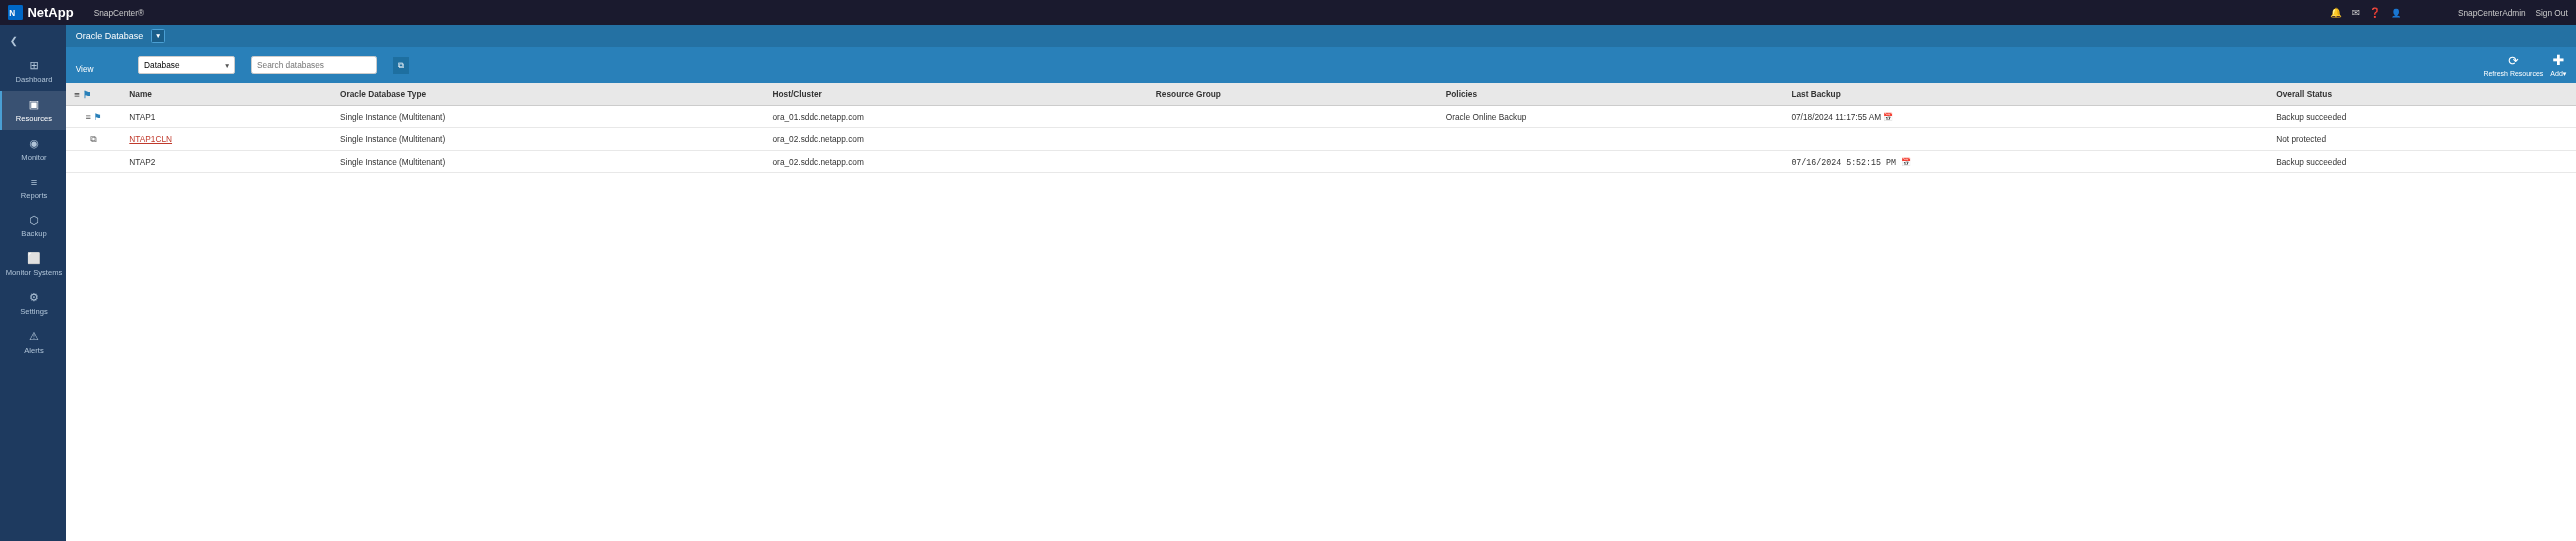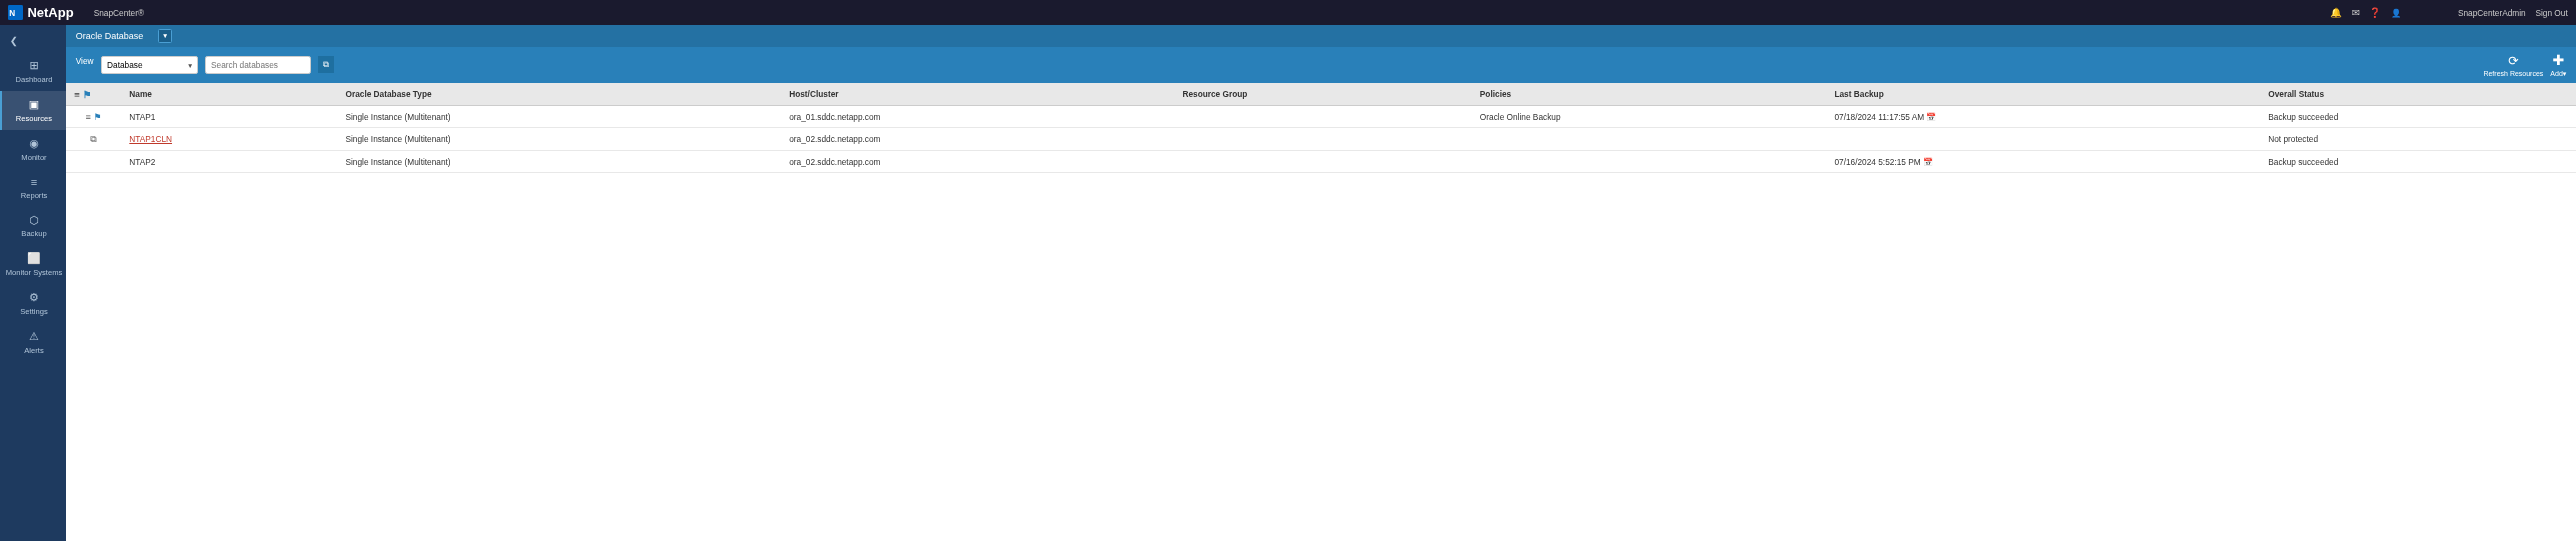--- a/index.html
+++ b/index.html
@@ -68,21 +68,21 @@
 
     
     .main-content { flex: 1; display: flex; flex-direction: column; overflow: hidden; }
 
     
     .db-header {
       background: #2471a3;
       padding: 4.1px 9.7px;
       display: flex;
       align-items: center;
-      gap: 15px;
+      gap: 8px;
       color: #fff;
       font-size: 9px;
       font-weight: 500;
     }
     .db-header-icon {
       background: #1a5e8a;
       border: 0.7px solid #4a9fd4;
       padding: 1.4px 4.1px;
       border-radius: 1.4px;
       font-size: 7.6px;
@@ -91,36 +91,37 @@
 
     
     .toolbar {
       background: #2980b9;
       padding: 5.5px 9.7px;
       display: flex;
       align-items: center;
       gap: 7px;
       justify-content: space-between;
     }
-    .toolbar-left { display: flex; align-items: flex-start; gap: 7px; }
+    .toolbar-left { display: flex; align-items: flex-end; gap: 16px; }
     .view-label { color: #fff; font-size: 8.3px; }
     .view-select {
       background: #fff;
       border: 0.7px solid #ccc;
       border-radius: 2.1px;
       padding: 2.8px 5.5px;
       font-size: 8.3px;
       width: 97px;
       appearance: none;
       cursor: pointer;
       position: relative;
     }
     .view-select-wrapper {
       position: relative;
       display: inline-block;
+      margin-left: 28px;
     }
     .view-select-wrapper::after {
       content: '▾';
       position: absolute;
       right: 5.5px;
       top: 50%;
       transform: translateY(-50%);
       font-size: 7.6px;
       pointer-events: none;
       color: #555;
@@ -131,21 +132,21 @@
       background: #fff;
       border: 0.7px solid #ccc;
       border-radius: 2.1px;
       overflow: hidden;
     }
     .search-input {
       border: none;
       outline: none;
       padding: 2.8px 5.5px;
       font-size: 8.3px;
-      width: 104px;
+      width: 124px;
     }
     .filter-btn {
       background: #1e6fa0;
       border: none;
       color: #fff;
       padding: 2.8px 5.5px;
       cursor: pointer;
       font-size: 8.3px;
       display: flex;
       align-items: center;
@@ -370,21 +371,21 @@
             </tr>
             <tr>
               <td>
                 <div class="row-icons"></div>
               </td>
               <td>NTAP2</td>
               <td>Single Instance (Multitenant)</td>
               <td>ora_02.sddc.netapp.com</td>
               <td></td>
               <td></td>
-              <td style="white-space: nowrap;">07/16/2024 5:52:15 PM <span style="font-size:8.3px;">📅</span></td>
+              <td style="white-space: nowrap; font-family: Liberation Mono, monospace;">07/16/2024 5:52:15 PM <span style="font-size:8.3px;">📅</span></td>
               <td class="status-success">Backup succeeded</td>
             </tr>
           </tbody>
       </table>
     </div>
 
   </div>
 </div>
 
 

